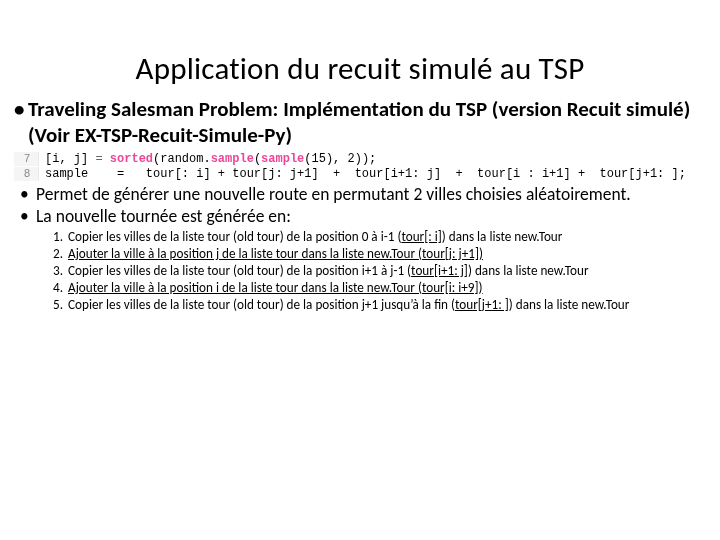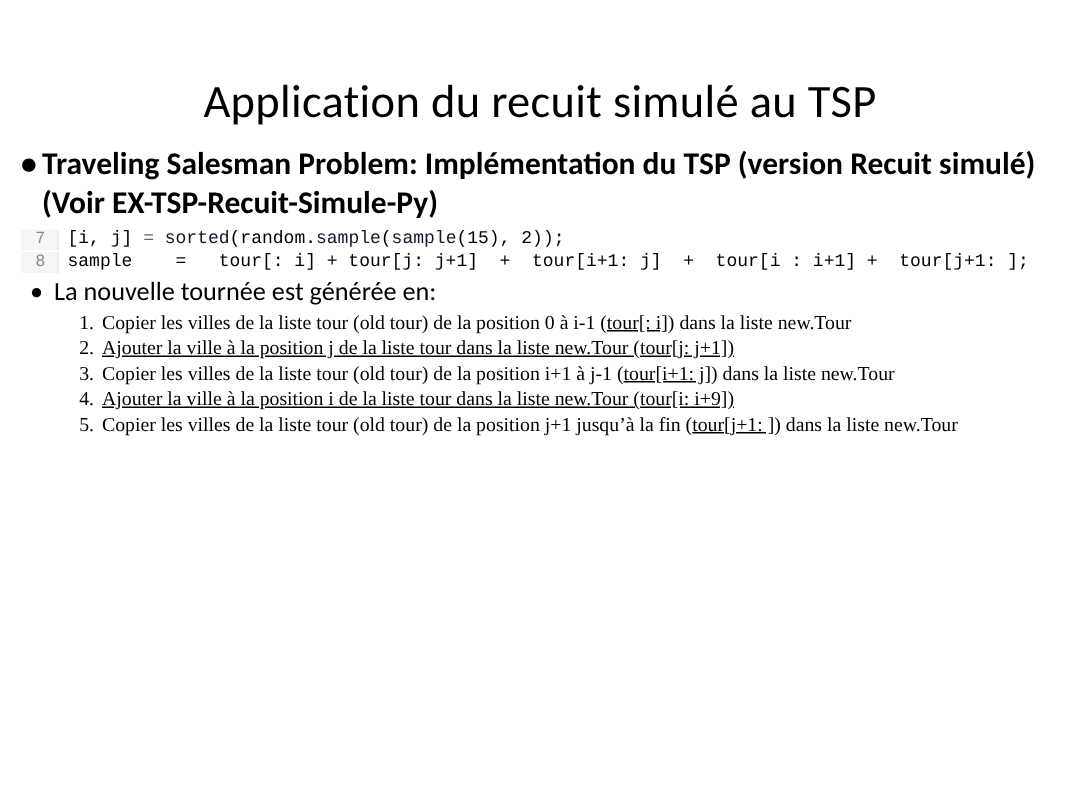--- a/index.html
+++ b/index.html
@@ -60,21 +60,21 @@
     font-family: Arial, sans-serif;
     font-size: 11px;
     padding-right: 8px;
     flex: none;
     border-right: 1px solid #e8e8e8;
     margin-right: 6px;
     background: #f5f5f5;
   }
   .code-txt { white-space: pre; }
   .op { color: #666; }
-  .fn { color: #0f172a; }
+  .fn { color: #ec4899; font-weight: bold; }
   .num { color: #000000; }
   ul.mid-bullets {
     list-style: none;
     margin: 2px 0 2px 0;
     padding: 0 4px 0 22px;
     font-size: 17.5px;
     line-height: 1.18;
   }
   ul.mid-bullets > li {
     margin-bottom: 1px;
@@ -88,21 +88,20 @@
   .bi { font-style: italic; font-weight: bold; }
   ol.steps {
     margin: 2px 0 0 0;
     padding: 0 8px 0 52px;
     font-size: 13.2px;
     line-height: 1.22;
   }
   ol.steps li {
     margin-bottom: 1px;
     padding-left: 2px;
-    font-family: Liberation Serif, serif;
   }
   .u { text-decoration: underline; }
 </style>
 </head>
 <body>
 
 <div class="slide">
 
   <h1 class="title">Application du recuit simulé au TSP</h1>
 
@@ -115,20 +114,21 @@
       <span class="ln">7</span>
       <span class="code-txt"><span>[i, j]</span><span class="op"> = </span><span class="fn">sorted</span><span>(random.</span><span class="fn">sample</span><span>(</span><span class="fn">sample</span><span>(</span><span class="num">15</span><span>), </span><span class="num">2</span><span>));</span></span>
     </div>
     <div class="code-line">
       <span class="ln">8</span>
       <span class="code-txt"><span>sample</span><span>    =   tour[: i] + tour[j: j+1]  +  tour[i+1: j]  +  tour[i : i+1] +  tour[j+1: ];</span></span>
     </div>
   </div>
 
   <ul class="mid-bullets">
+    <li>Permet de générer une nouvelle route en permutant 2 villes choisies aléatoirement.</li>
     <li>La nouvelle tournée est générée en:</li>
   </ul>
 
   <ol class="steps">
     <li><span>Copier les villes de la liste tour (old tour) de la position 0 à i-1 (</span><span class="u">tour[: i]</span><span>)  dans la liste new.Tour</span></li>
     <li><span class="u"><span> Ajouter la ville à la position j de la liste tour dans la liste new.Tour (</span><span>tour[j: j+1]</span><span>)</span></span></li>
     <li><span>Copier les villes de la liste  tour (old tour) de la position i+1 à j-1 (</span><span class="u">tour[i+1: j]</span><span>)  dans la liste new.Tour</span></li>
     <li><span class="u"><span> Ajouter la ville à la position i de la liste tour dans la liste new.Tour (</span><span>tour[i: i+9]</span><span>)</span></span></li>
     <li><span>Copier les villes de la liste  tour (old tour) de la position j+1 jusqu’à la fin (</span><span class="u">tour[j+1: ]</span><span>)  dans la liste new.Tour</span></li>
   </ol>

